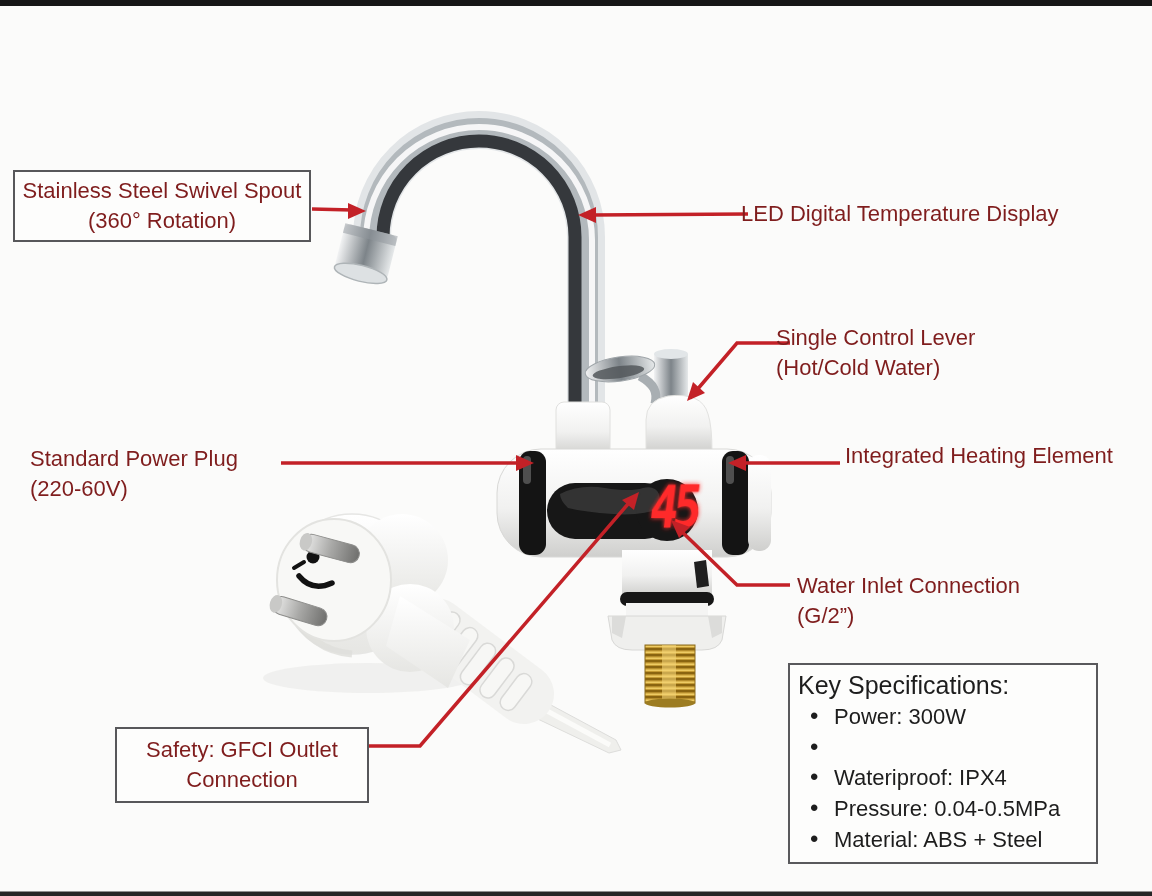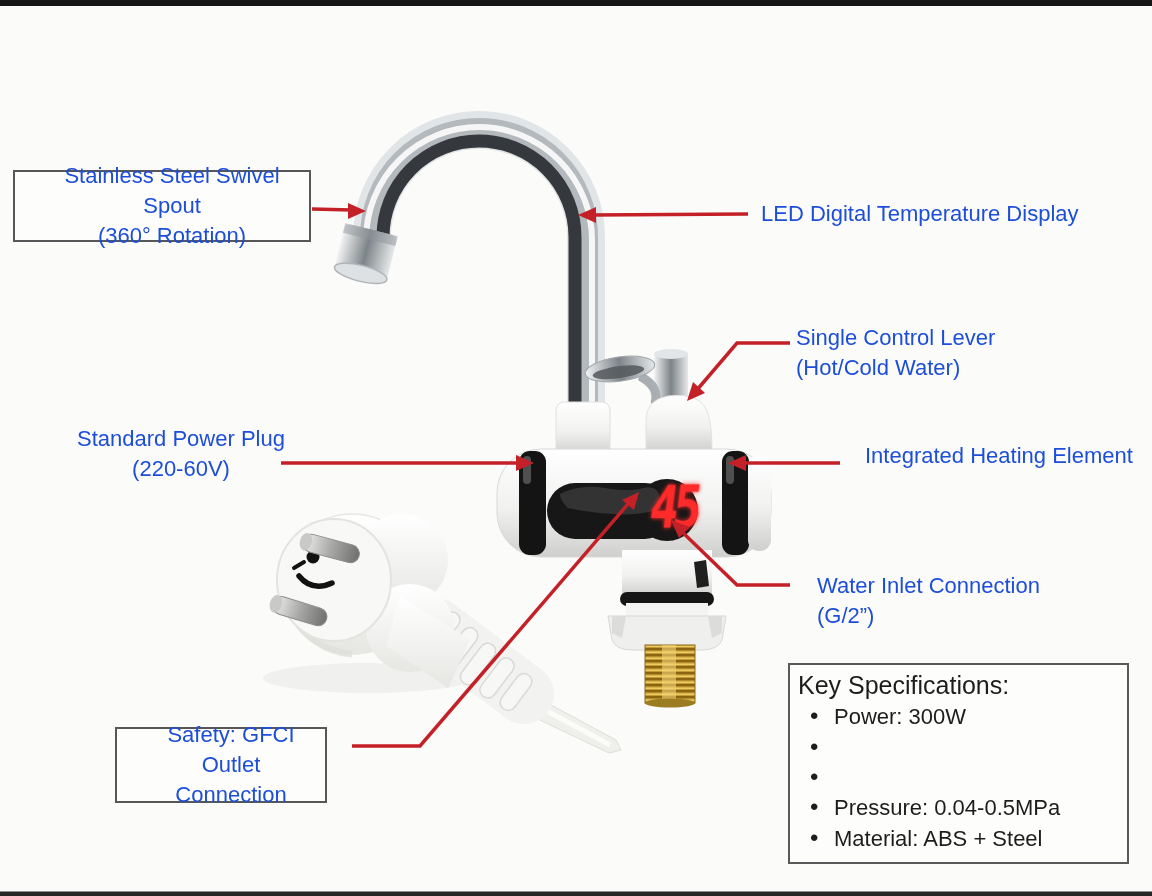--- a/index.html
+++ b/index.html
@@ -2,32 +2,32 @@
 <html><head>
 <meta charset="utf-8">
 <style>
   html,body{margin:0;padding:0;background:#fbfbfa;}
   .stage{position:relative;width:1152px;height:896px;background:#fbfbfa;overflow:hidden;
          font-family:"Liberation Sans",sans-serif;}
   .bar-top{position:absolute;left:0;top:0;width:1152px;height:6px;background:#161616;}
   .bar-bottom{position:absolute;left:0;top:889px;width:1152px;height:7px;
               background:linear-gradient(#fbfbfa 0 2px,#8f8f8f 2px 3px,#262626 3px 7px);}
   svg.art{position:absolute;left:0;top:0;width:1152px;height:896px;}
-  .lbl{position:absolute;color:#1d4ed8;font-size:22px;line-height:30px;padding-left:20px;}
+  .lbl{position:absolute;color:#7f1d1d;font-size:22px;line-height:30px;}
   .lbl .l2{display:block;}
   .boxed{border:2px solid #57575a;background:#fdfdfc;display:flex;flex-direction:column;
          justify-content:center;align-items:center;text-align:center;box-sizing:border-box;}
   #lbl-spout{left:13px;top:170px;width:298px;height:72px;}
   #lbl-led{left:741px;top:199px;}
   #lbl-lever{left:776px;top:323px;}
-  #lbl-plug{left:30px;top:424px;width:262px;text-align:center;}
+  #lbl-plug{left:30px;top:444px;width:262px;}
   #lbl-heat{left:845px;top:441px;}
   #lbl-inlet{left:797px;top:571px;}
-  #lbl-safety{left:115px;top:727px;width:212px;height:76px;}
-  #spec-box{position:absolute;left:788px;top:663px;width:341px;height:201px;
+  #lbl-safety{left:115px;top:727px;width:254px;height:76px;}
+  #spec-box{position:absolute;left:788px;top:663px;width:310px;height:201px;
             border:2px solid #59595c;background:#fdfdfc;box-sizing:border-box;
             padding:4px 8px 0 8px;color:#1d1d1d;}
   #spec-box .spec-title{font-size:25px;line-height:32px;}
   .spec-item{display:flex;align-items:baseline;font-size:22px;line-height:30px;padding-left:12px;}
   .spec-item .dot{width:24px;font-size:24px;}
 </style>
 </head>
 <body>
 
 <div class="stage">
@@ -232,20 +232,21 @@
     <div class="spec-title">Key Specifications:</div>
     <div class="spec-item">
       <span class="dot">•</span>
       <span>Power: 300W</span>
     </div>
     <div class="spec-item">
       <span class="dot">•</span>
     </div>
     <div class="spec-item">
       <span class="dot">•</span>
+      <span>Wateriproof: IPX4</span>
     </div>
     <div class="spec-item">
       <span class="dot">•</span>
       <span>Pressure: 0.04-0.5MPa</span>
     </div>
     <div class="spec-item">
       <span class="dot">•</span>
       <span>Material: ABS + Steel</span>
     </div>
   </div>

